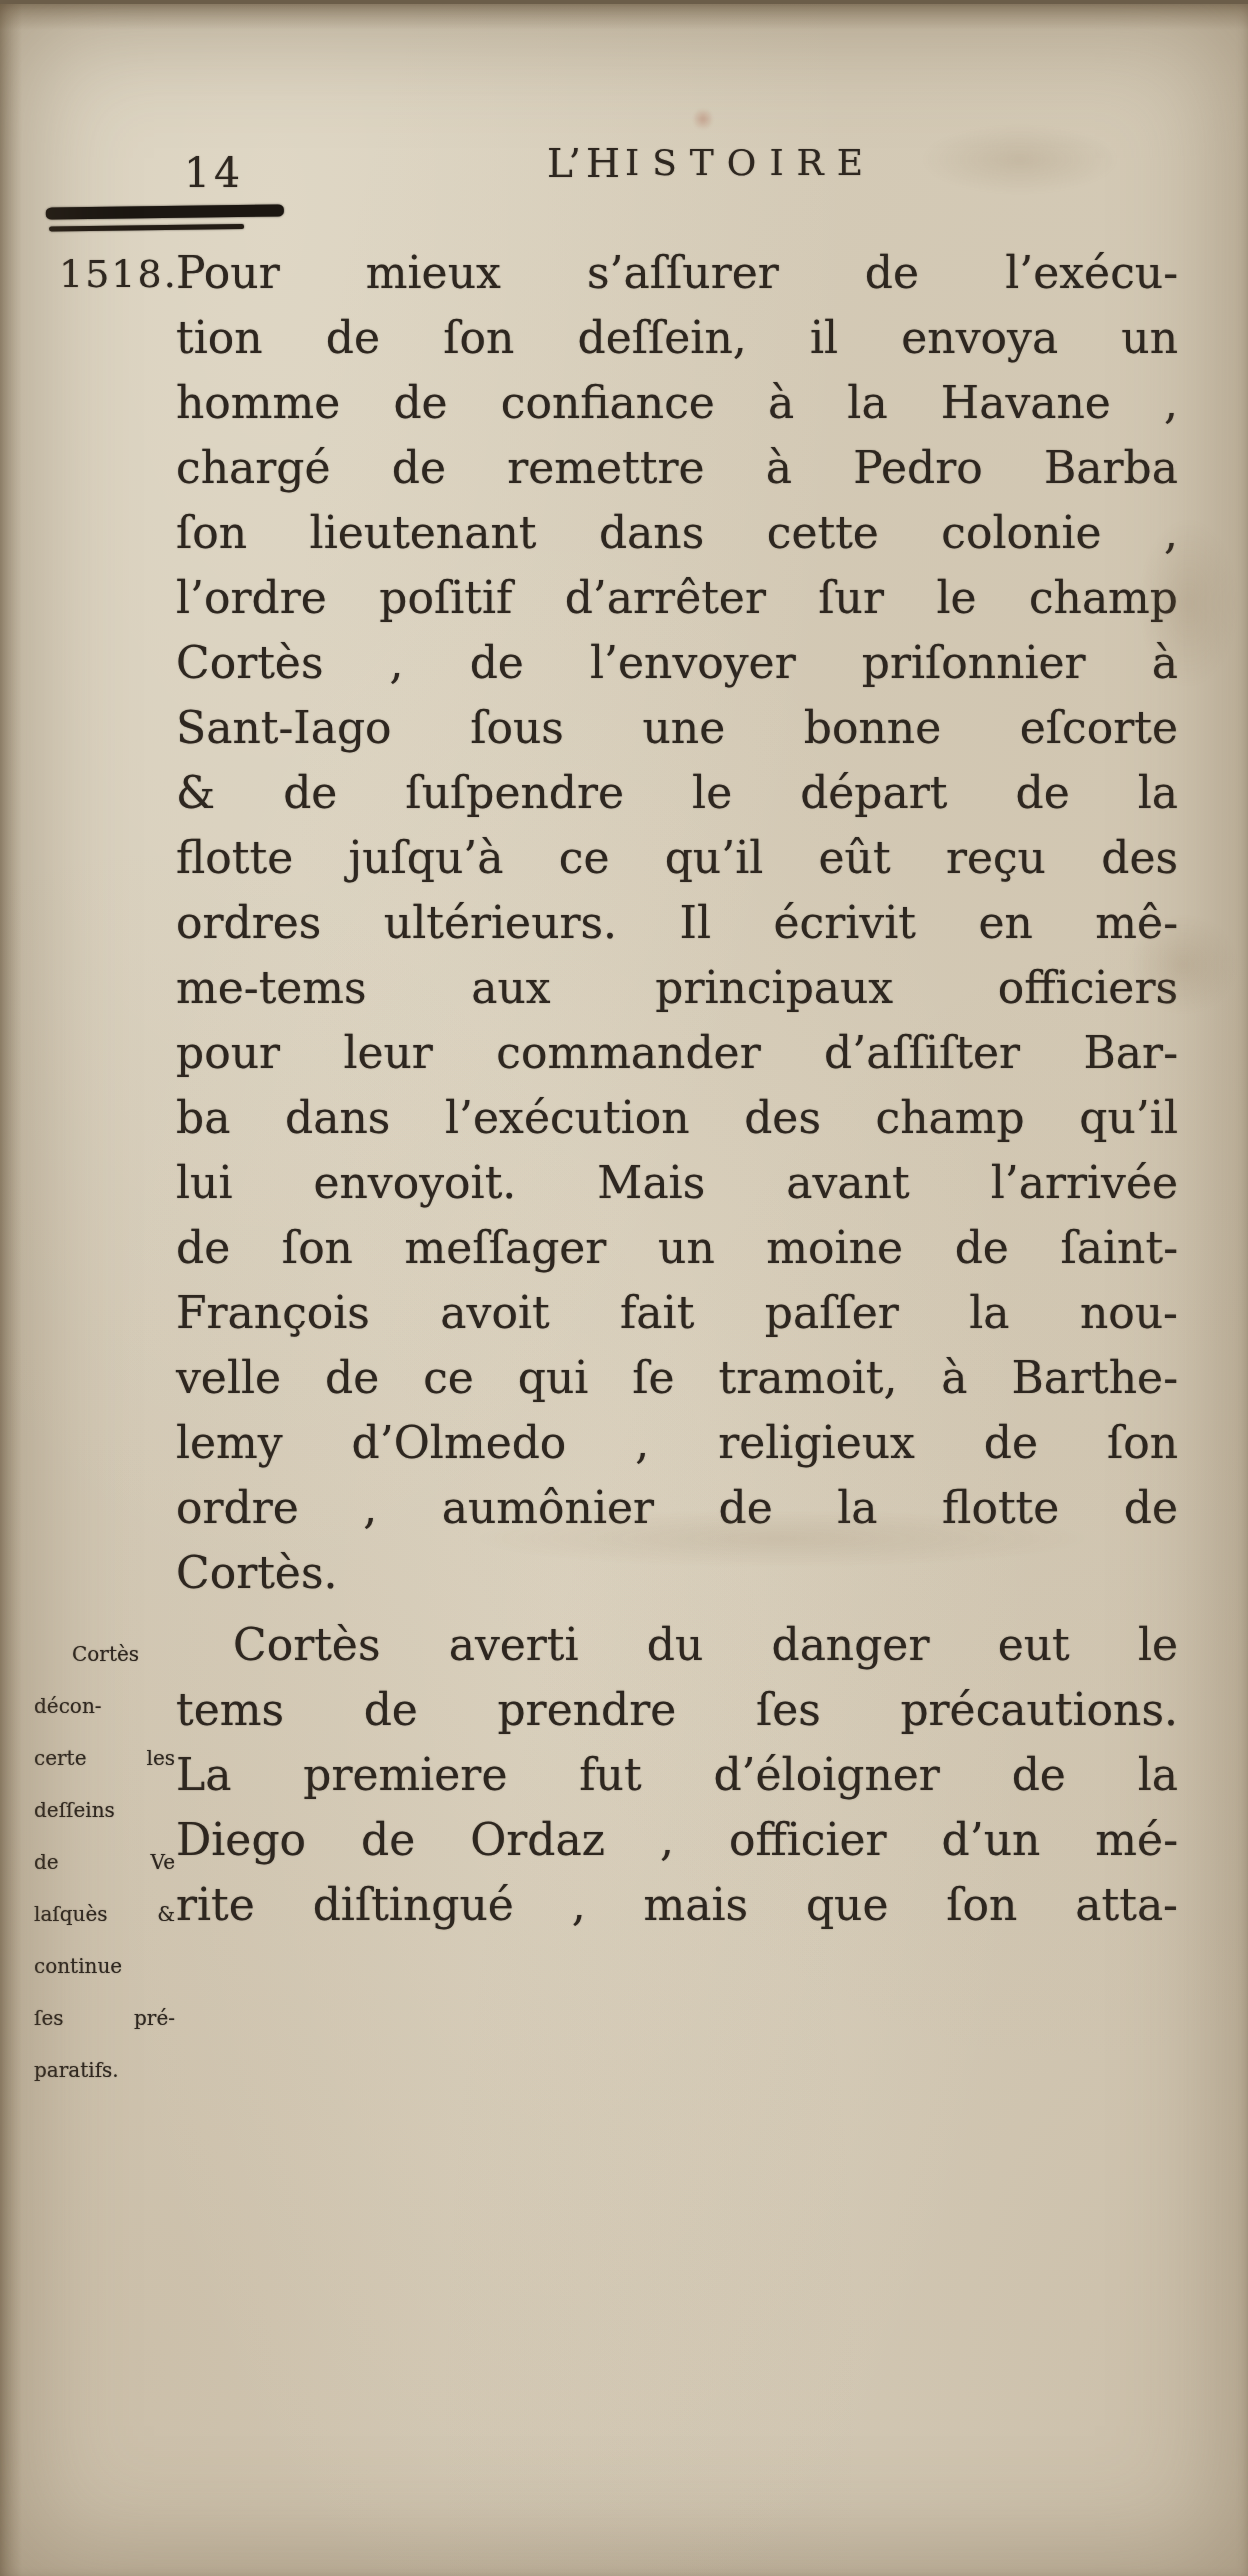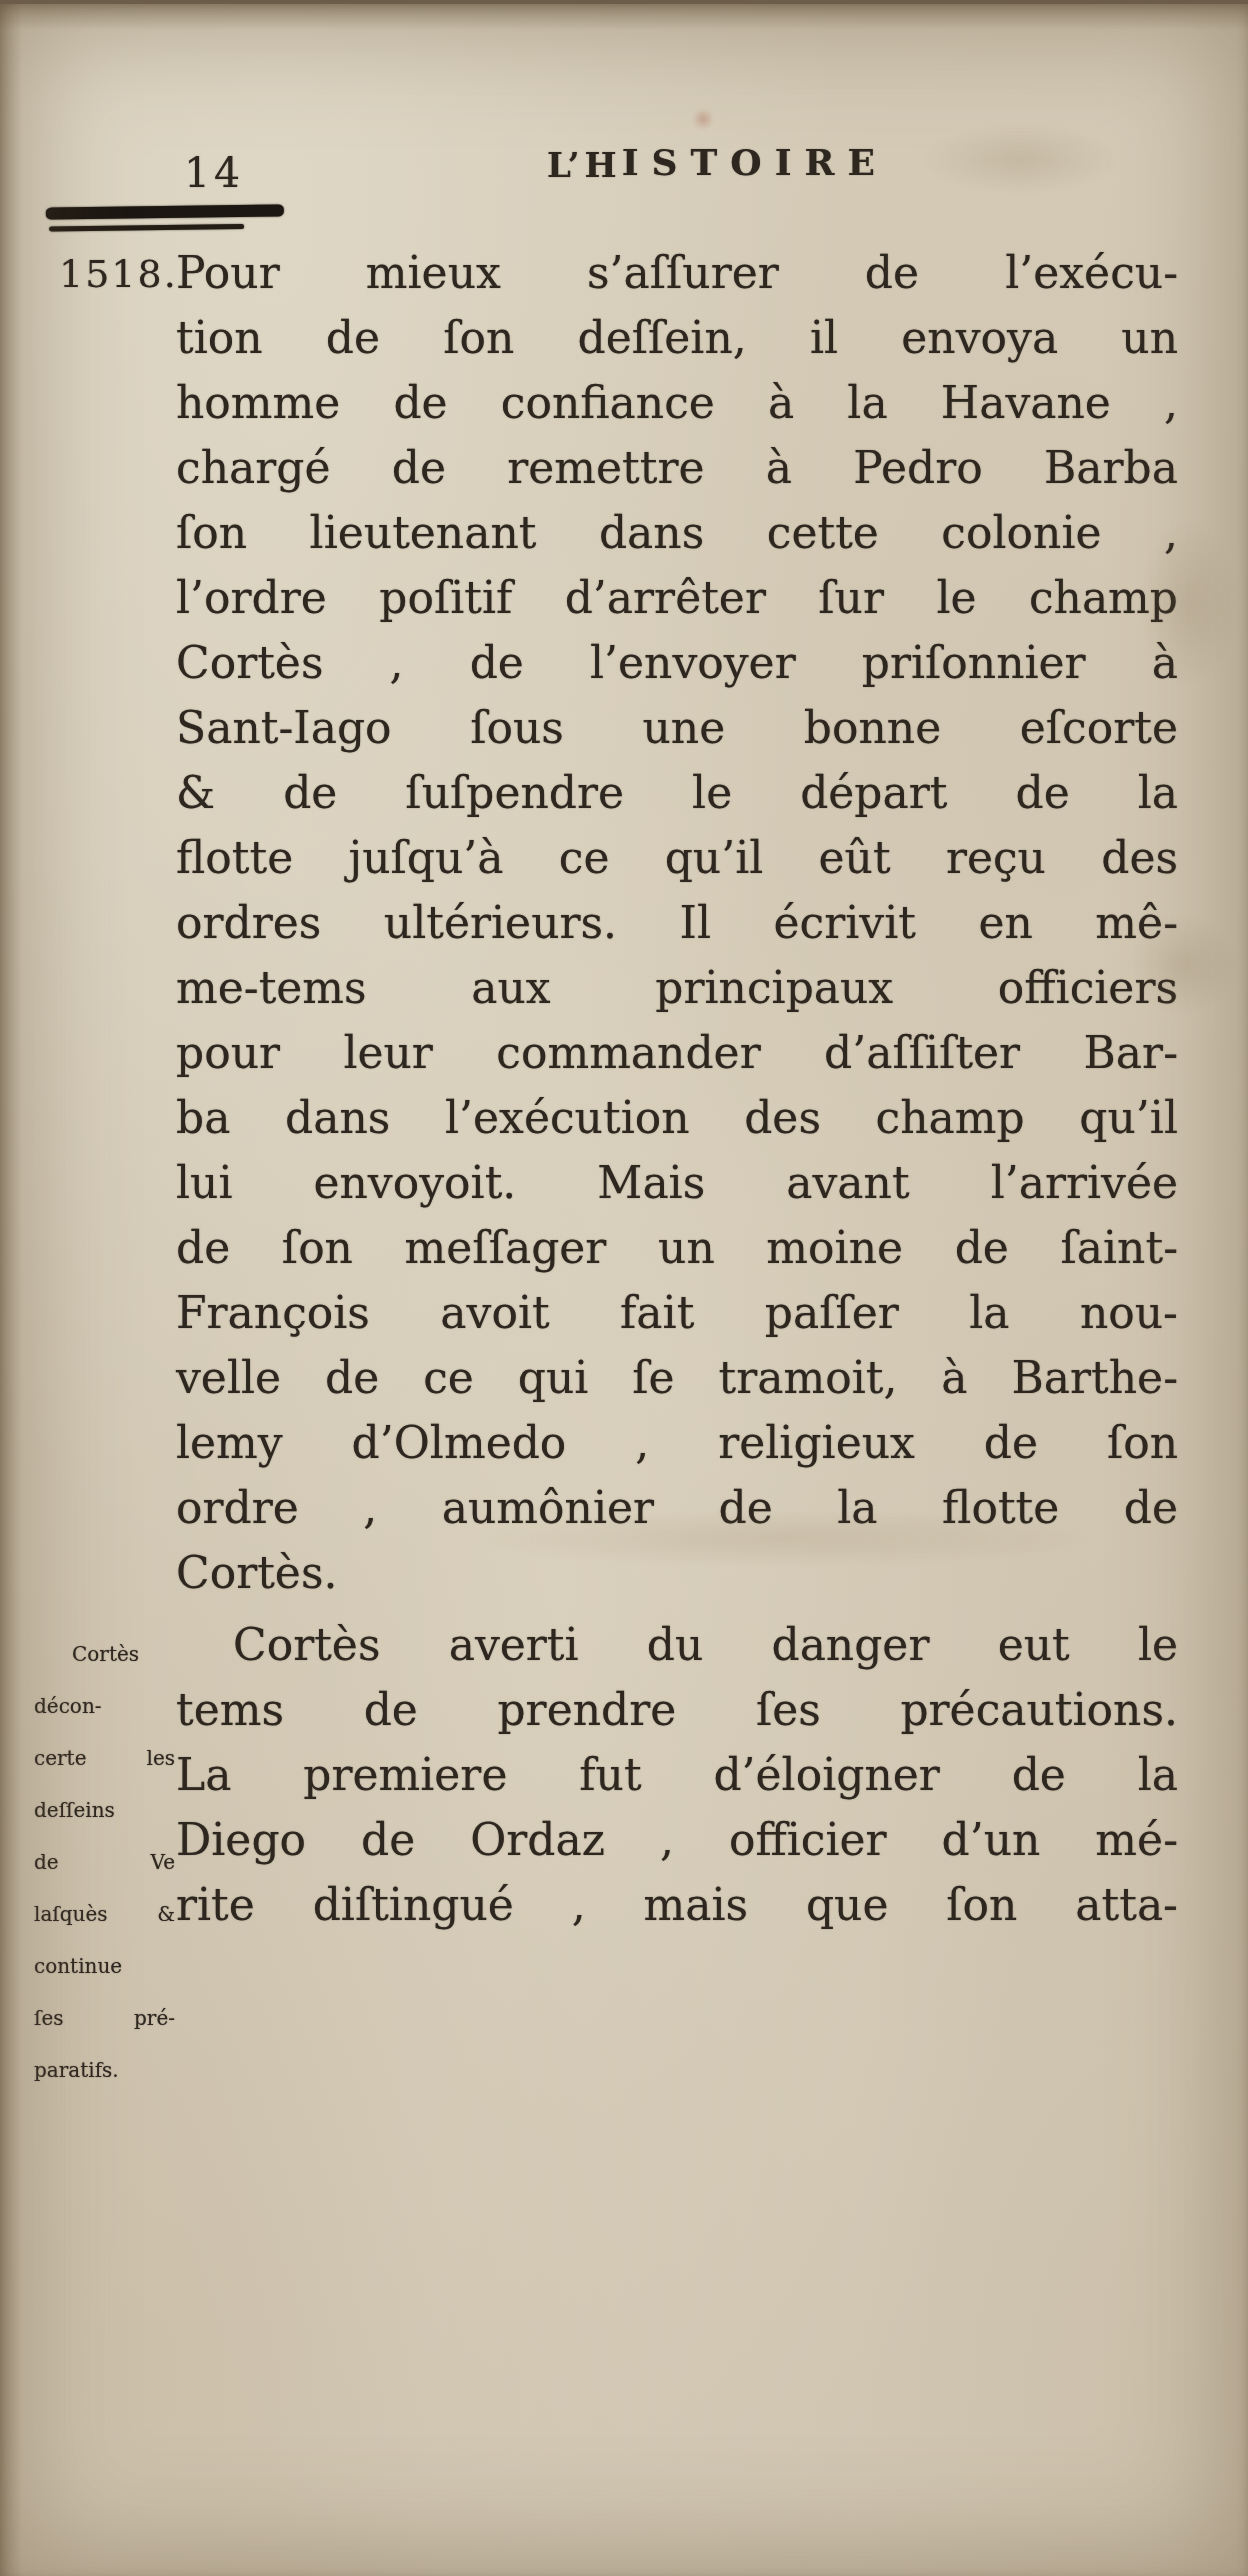--- a/index.html
+++ b/index.html
@@ -25,22 +25,22 @@
   .edge-top{position:absolute;left:0;top:0;width:100%;height:26px;z-index:8;
     background:linear-gradient(180deg, rgba(96,78,54,.45), rgba(96,78,54,0));}
   .edge-left{position:absolute;left:0;top:0;width:22px;height:100%;z-index:8;
     background:linear-gradient(90deg, rgba(96,78,54,.40), rgba(96,78,54,0));}
 
   .ink{ text-shadow:0 0 1.3px rgba(46,39,30,.55); }
 
   
   .pagenum{position:absolute;left:184px;top:145px;font-size:41px;letter-spacing:4px;}
   .running-title{position:absolute;left:547px;top:137px;white-space:nowrap;}
-  .title-large{font-size:34px;font-weight:bold;letter-spacing:5px;text-align:center;}
-  .title-small{font-size:36px;font-weight:bold;letter-spacing:13px;vertical-align:2px;}
+  .title-large{font-size:39px;font-weight:normal;letter-spacing:5px;text-align:center;}
+  .title-small{font-size:36px;font-weight:normal;letter-spacing:13px;vertical-align:2px;}
 
   
   .rule-mark{position:absolute;left:46px;top:202px;width:238px;height:34px;transform:rotate(-.8deg);z-index:3;}
   .rule-bar1{width:100%;height:12px;background:#1c1712;border-radius:6px/5px;
     box-shadow:0 0 2px rgba(28,23,18,.8);}
   .rule-bar2{width:82%;height:5px;margin-top:7px;margin-left:3px;background:#241d16;border-radius:3px;
     box-shadow:0 0 2px rgba(28,23,18,.7);}
 
   
   .year-note{position:absolute;left:59px;top:248px;font-size:38px;letter-spacing:2px;}

